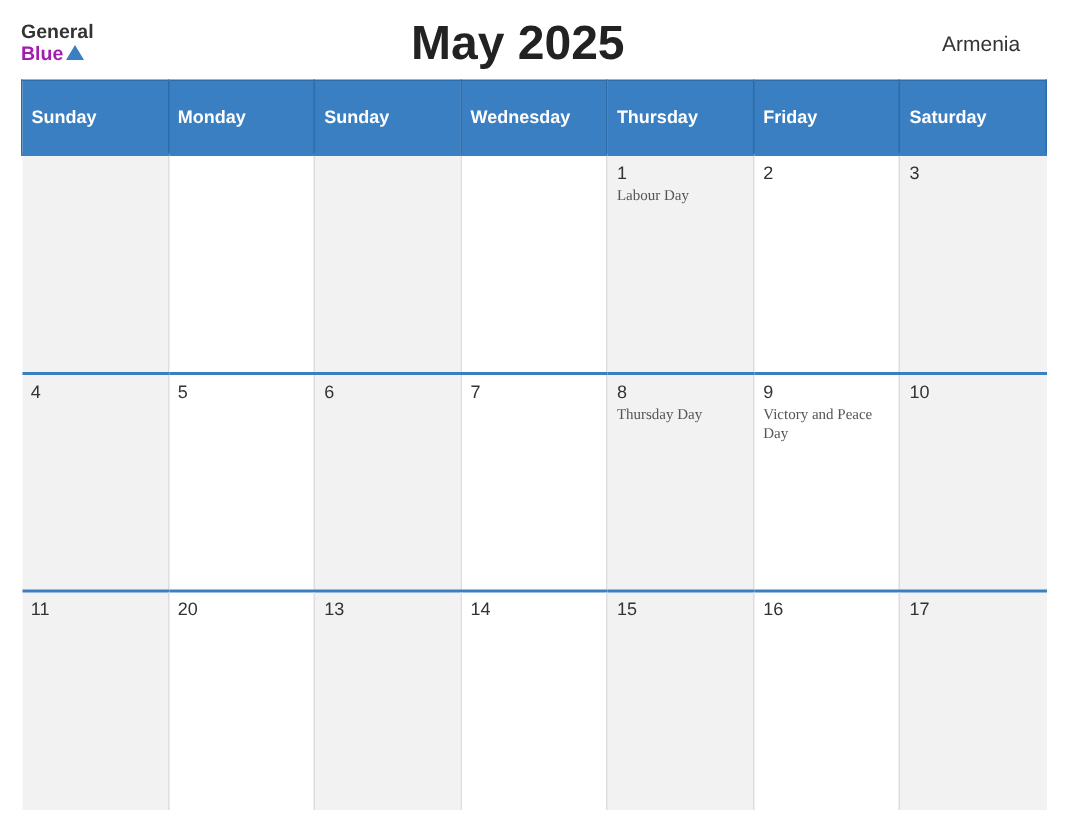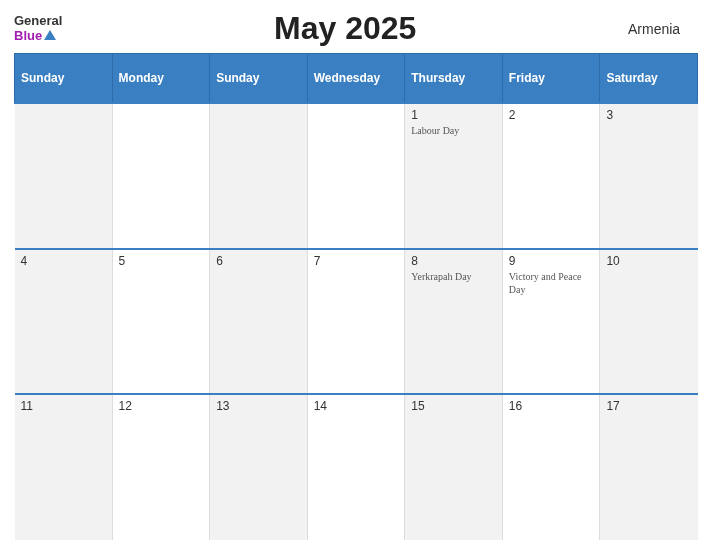--- a/index.html
+++ b/index.html
@@ -181,36 +181,36 @@
             <span class="day-num">5</span>
           </td>
           <td class="gray-bg">
             <span class="day-num">6</span>
           </td>
           <td>
             <span class="day-num">7</span>
           </td>
           <td class="gray-bg">
             <span class="day-num">8</span>
-            <span class="holiday">Yerkrapah Day</span>
+            <span class="holiday">Thursday Day</span>
           </td>
           <td>
             <span class="day-num">9</span>
             <span class="holiday">Victory and Peace Day</span>
           </td>
           <td class="gray-bg">
             <span class="day-num">10</span>
           </td>
         </tr>
         <tr>
           <td class="gray-bg">
             <span class="day-num">11</span>
           </td>
           <td>
-            <span class="day-num">12</span>
+            <span class="day-num">20</span>
           </td>
           <td class="gray-bg">
             <span class="day-num">13</span>
           </td>
           <td>
             <span class="day-num">14</span>
           </td>
           <td class="gray-bg">
             <span class="day-num">15</span>
           </td>

